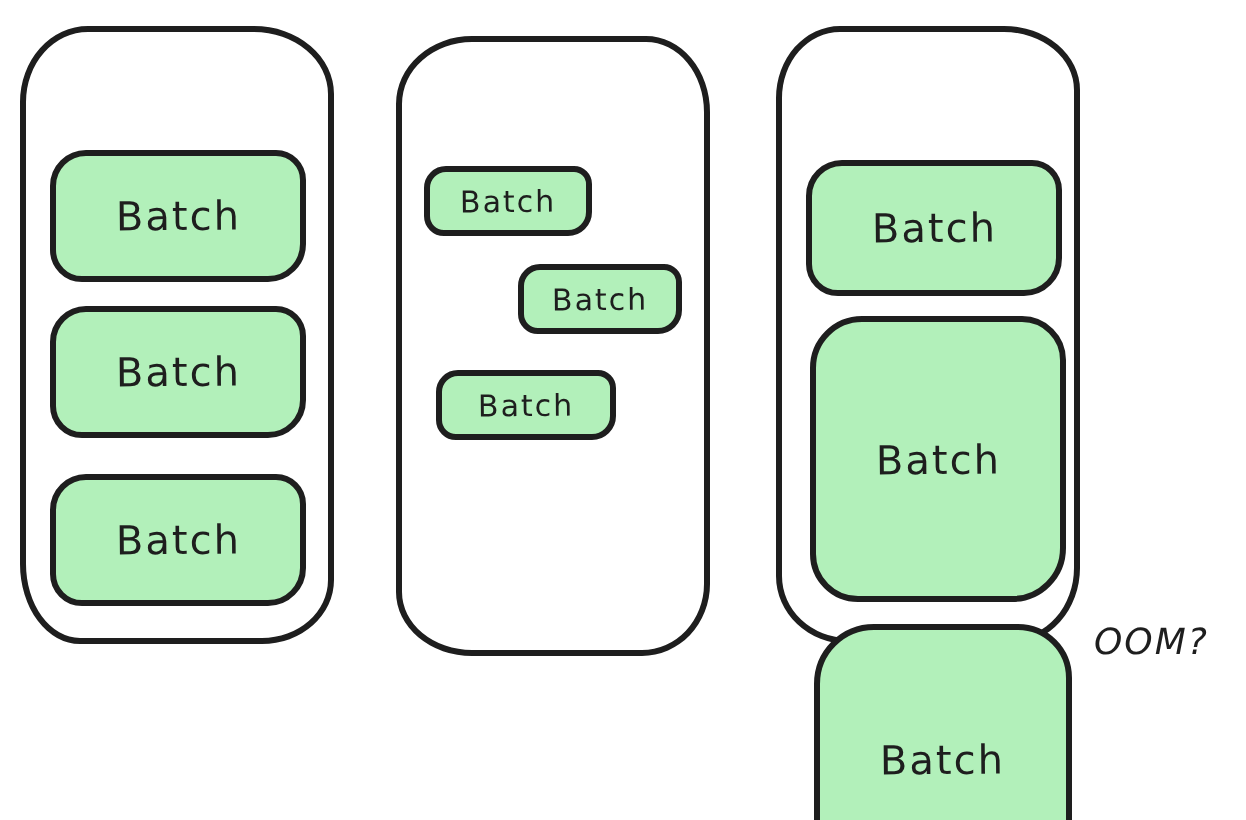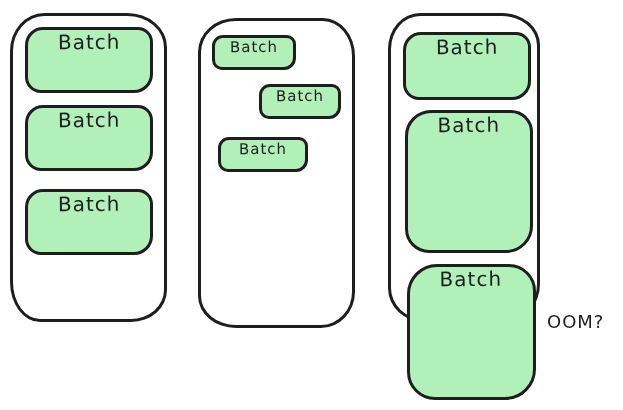--- a/index.html
+++ b/index.html
@@ -25,23 +25,25 @@
     background: var(--container-fill);
     border: 3.5px solid var(--stroke);
     box-sizing: border-box;
   }
   .batch {
     position: absolute;
     background: var(--batch-fill);
     border: 3px solid var(--stroke);
     box-sizing: border-box;
     display: flex;
+    align-items: center;
     justify-content: center;
     color: var(--stroke);
     letter-spacing: 1px;
+    margin-top: 48px;
   }
   
   .container-1 {
     left: 10px; top: 13px; width: 157px; height: 309px;
     border-radius: 34px 40px 36px 30px / 38px 34px 32px 40px;
   }
   .container-2 {
     left: 198px; top: 18px; width: 157px; height: 310px;
     border-radius: 38px 32px 34px 38px / 34px 38px 36px 32px;
   }
@@ -61,20 +63,21 @@
            border-radius: 18px 15px 19px 16px; font-size: 20px; }
   .c3-b2 { left: 14px; top: 94px; width: 128px; height: 143px;
            border-radius: 26px 22px 27px 24px; font-size: 20px; }
   .c3-b3 { left: 16px; top: 248px; width: 129px; height: 136px;
            border-radius: 30px 27px 31px 28px; font-size: 20px; z-index: 5; }
   .batch-label { transform: rotate(-0.5deg); }
   .oom {
     position: absolute;
     left: 547px; top: 311px;
     font-size: 18px;
+    font-style: italic;
     font-weight: 500;
     color: var(--stroke);
     letter-spacing: 1px;
   }
 </style>
 </head>
 <body>
 
 <div class="canvas">
 

